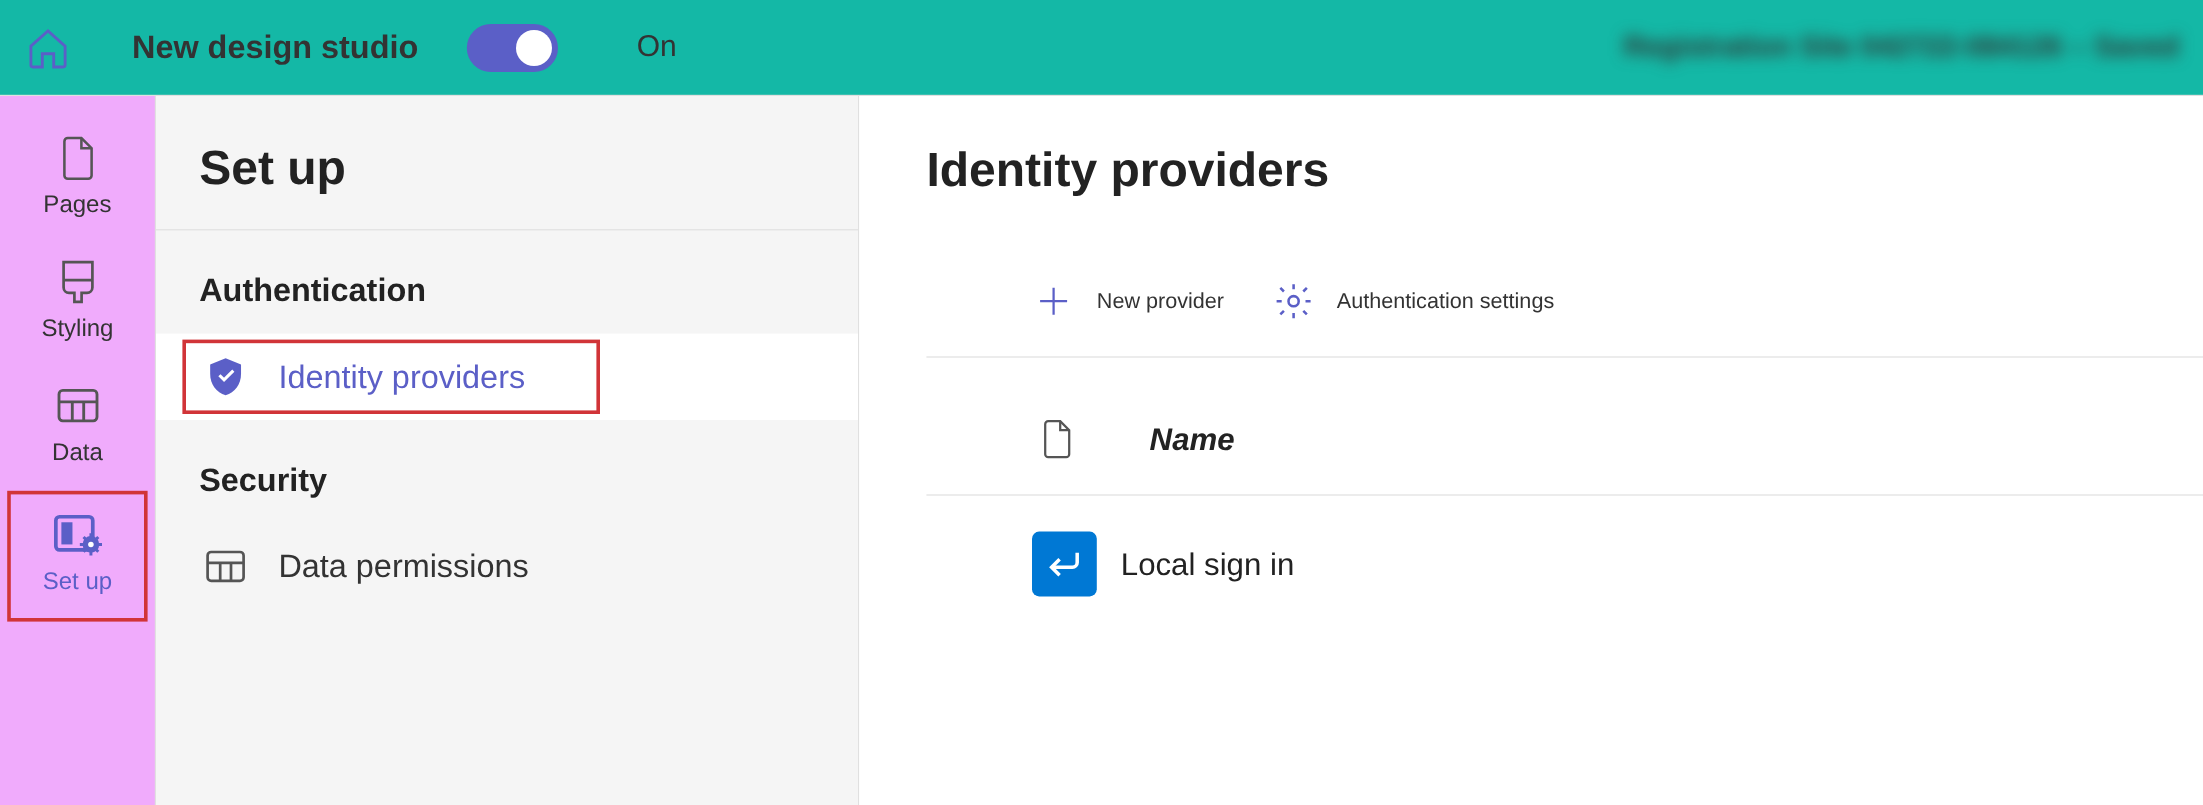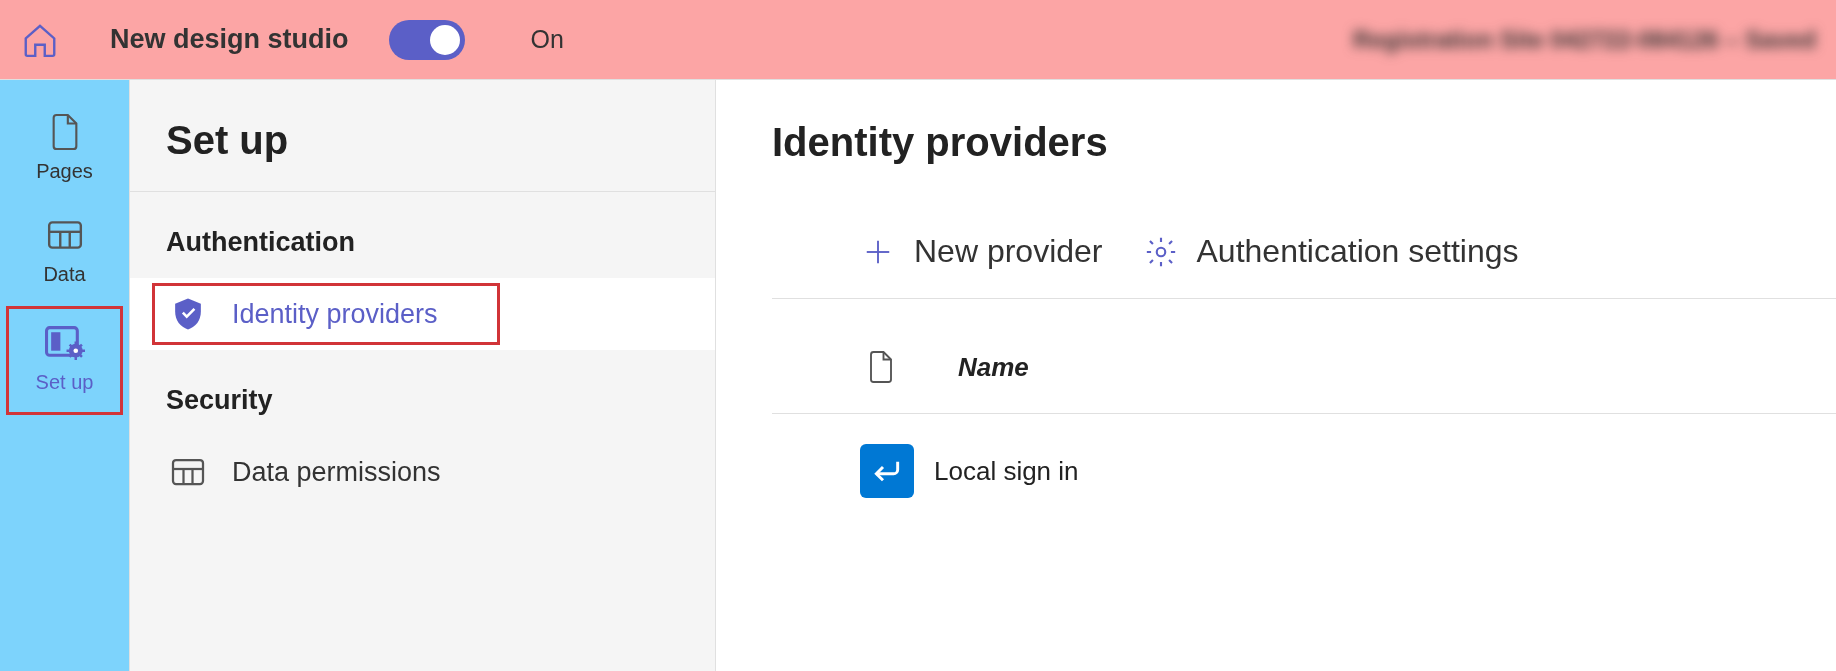--- a/index.html
+++ b/index.html
@@ -14,21 +14,21 @@
       background: #f5f5f5;
       overflow: hidden;
     }
     .app {
       display: flex;
       flex-direction: column;
       height: 100%;
     }
     .topbar {
       height: 80px;
-      background: #fca5a5;
+      background: #14b8a6;
       border-bottom: 1px solid #e0e0e0;
       display: flex;
       align-items: center;
       padding: 0 20px;
       text-align: right;
     }
     .home-icon-wrap {
       width: 40px;
       height: 40px;
       display: flex;
@@ -76,21 +76,21 @@
       filter: blur(6px);
       font-weight: 600;
     }
     .main {
       display: flex;
       flex: 1;
       overflow: hidden;
     }
     .rail {
       width: 130px;
-      background: #7dd3fc;
+      background: #f0abfc;
       border-right: 1px solid #e0e0e0;
       display: flex;
       flex-direction: column;
       padding-top: 18px;
     }
     .rail-item {
       display: flex;
       flex-direction: column;
       align-items: center;
       padding: 14px 0 18px 0;
@@ -184,21 +184,21 @@
       display: flex;
       align-items: center;
       gap: 40px;
       padding: 20px 0 28px 88px;
       border-bottom: 1px solid #e0e0e0;
     }
     .toolbar-btn {
       display: flex;
       align-items: center;
       gap: 18px;
-      font-size: 32px;
+      font-size: 18px;
       color: #333;
       cursor: pointer;
     }
     .toolbar-icon {
       width: 36px;
       height: 36px;
       display: flex;
       align-items: center;
       justify-content: center;
     }
@@ -262,20 +262,28 @@
   <div class="main">
     <div class="rail">
       <div class="rail-item">
         <div class="rail-icon">
           <svg width="34" height="40" viewBox="0 0 24 28" fill="none" stroke="#555" stroke-width="1.5">
             <path d="M6 2h8l6 6v16a2 2 0 01-2 2H6a2 2 0 01-2-2V4a2 2 0 012-2z"></path>
             <path d="M14 2v6h6"></path>
           </svg>
         </div>
         <div class="rail-label">Pages</div>
+      </div>
+      <div class="rail-item">
+        <div class="rail-icon">
+          <svg width="36" height="40" viewBox="0 0 24 26" fill="none" stroke="#555" stroke-width="1.5">
+            <path d="M4 2h16v10H4V2z M4 12v4a3 3 0 003 3h3v5h4v-5h3a3 3 0 003-3v-4"></path>
+          </svg>
+        </div>
+        <div class="rail-label">Styling</div>
       </div>
       <div class="rail-item">
         <div class="rail-icon">
           <svg width="38" height="34" viewBox="0 0 24 20" fill="none" stroke="#555" stroke-width="1.5">
             <rect x="2" y="2" width="20" height="16" rx="2"></rect>
             <line x1="2" y1="8" x2="22" y2="8"></line>
             <line x1="9" y1="8" x2="9" y2="18"></line>
             <line x1="15" y1="8" x2="15" y2="18"></line>
           </svg>
         </div>

